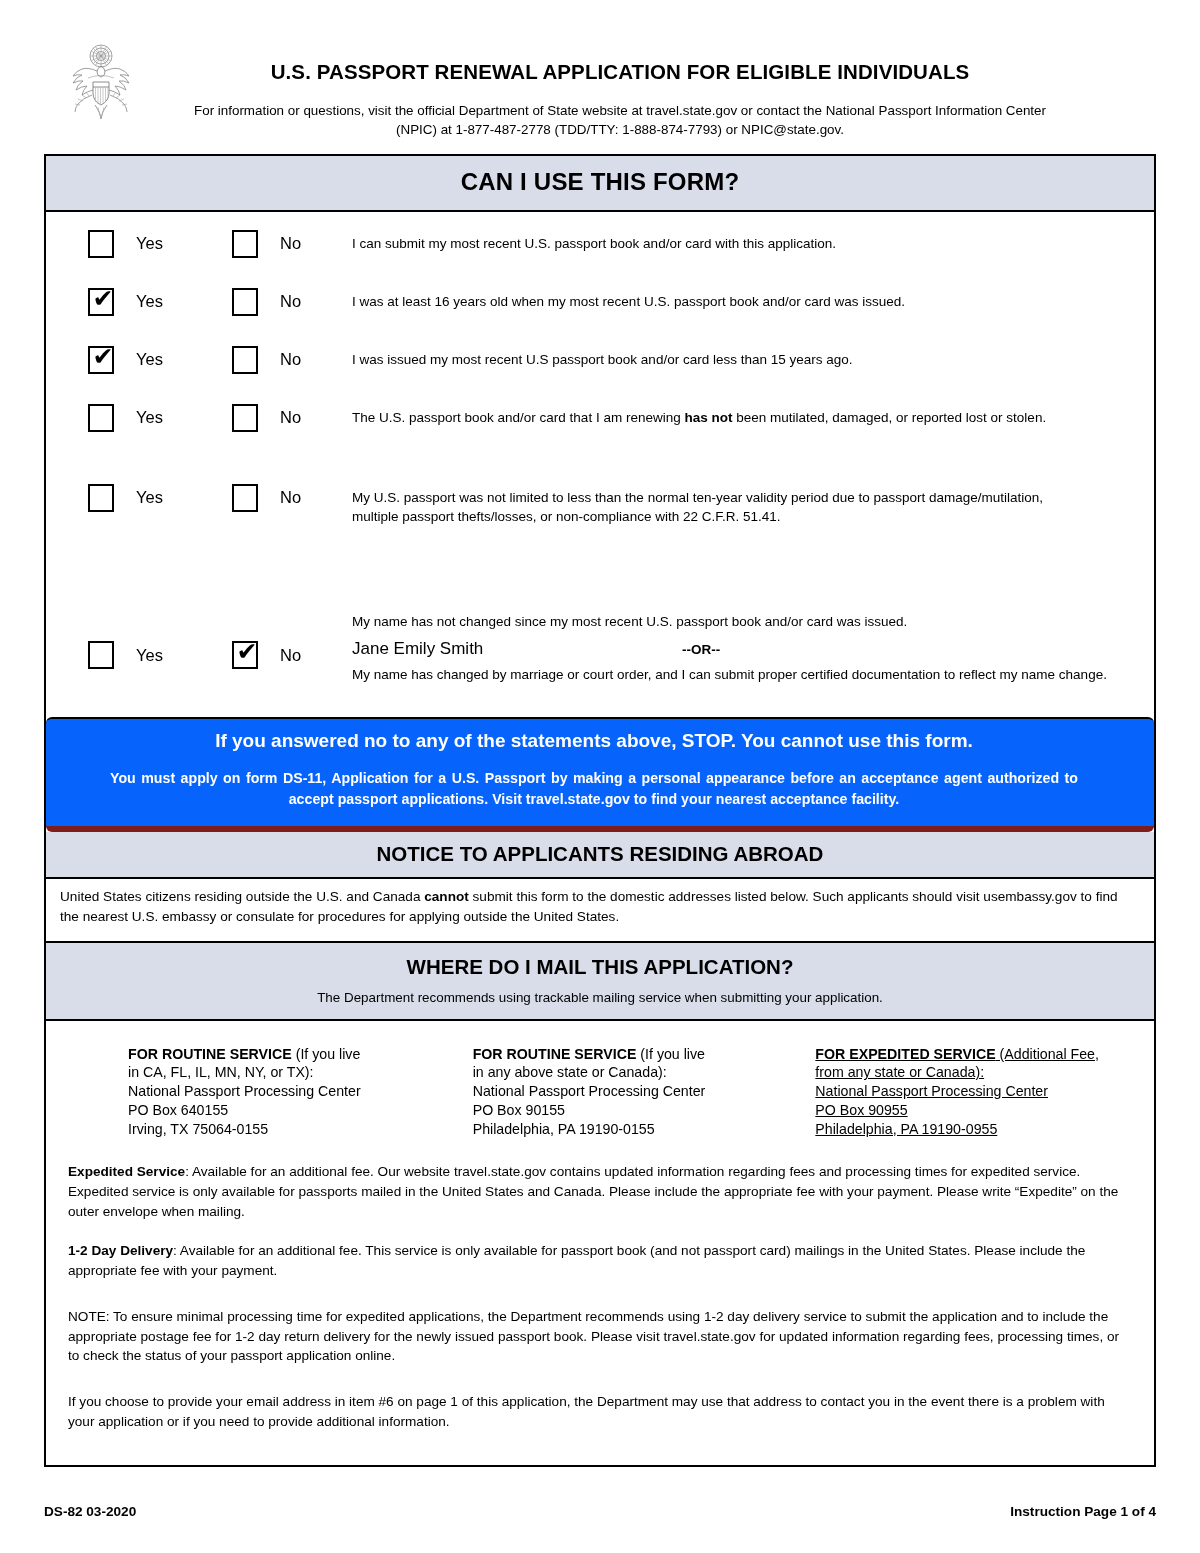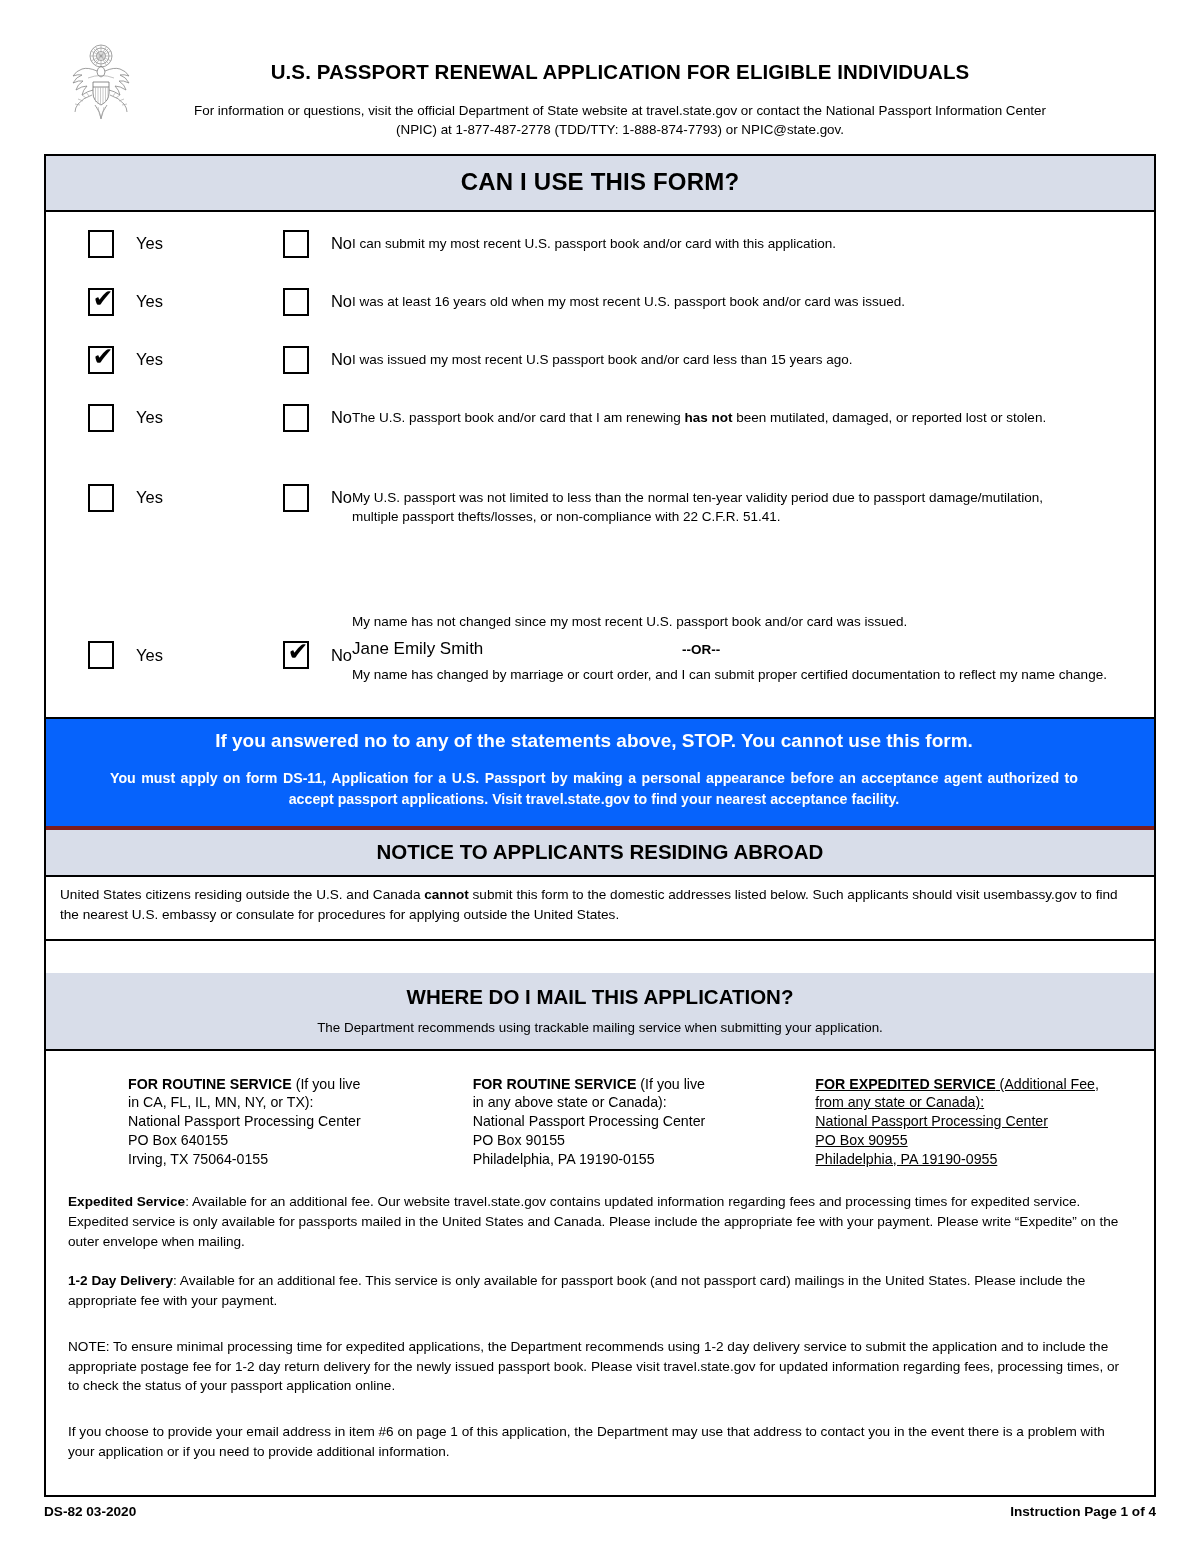--- a/index.html
+++ b/index.html
@@ -81,21 +81,21 @@
   }
   .bar-title-lg {
     font-size: 20.5px;
     font-weight: bold;
     padding: 10px 0 11px 0;
   }
   .bar-sub {
     font-size: 13.4px;
     padding: 0 0 14px 0;
   }
-  .bar.with-sub { padding-top: 2px; margin-top: 32px; }
+  .bar.with-sub { padding-top: 2px; }
 
   
   .questions {
     padding: 14px 0 12px 0;
   }
   .qrow {
     display: flex;
     align-items: flex-start;
     padding: 0 10px 0 26px;
   }
@@ -103,21 +103,21 @@
     display: flex;
     align-items: flex-start;
     flex: 0 0 278px;
   }
   .cbwrap {
     display: flex;
     align-items: center;
     margin-left: 16px;
   }
   .cbwrap.yes { width: 128px; }
-  .cbwrap.no  { width: 120px; justify-content: flex-end; }
+  .cbwrap.no  { width: 120px; }
   .checkbox {
     width: 26px;
     height: 28px;
     border: 2.5px solid #000;
     background: #fff;
     position: relative;
     flex: 0 0 26px;
   }
   .checkbox .tick {
     position: absolute;
@@ -167,22 +167,23 @@
   .or-text {
     font-size: 13.5px;
     font-weight: bold;
   }
 
   
   .stop-banner {
     background: #0663fc;
     color: #fff;
     border-top: 2px solid #000;
-    border-bottom: 4px solid #7f1d1d;
+    border-bottom: 6px solid #7f1d1d;
     padding: 11px 52px 16px 40px;
+    border-radius: 6px;
   }
   .stop-line1 {
     text-align: center;
     font-size: 19px;
     font-weight: bold;
     padding-bottom: 16px;
   }
   .stop-line2 {
     font-size: 14.2px;
     font-weight: bold;

